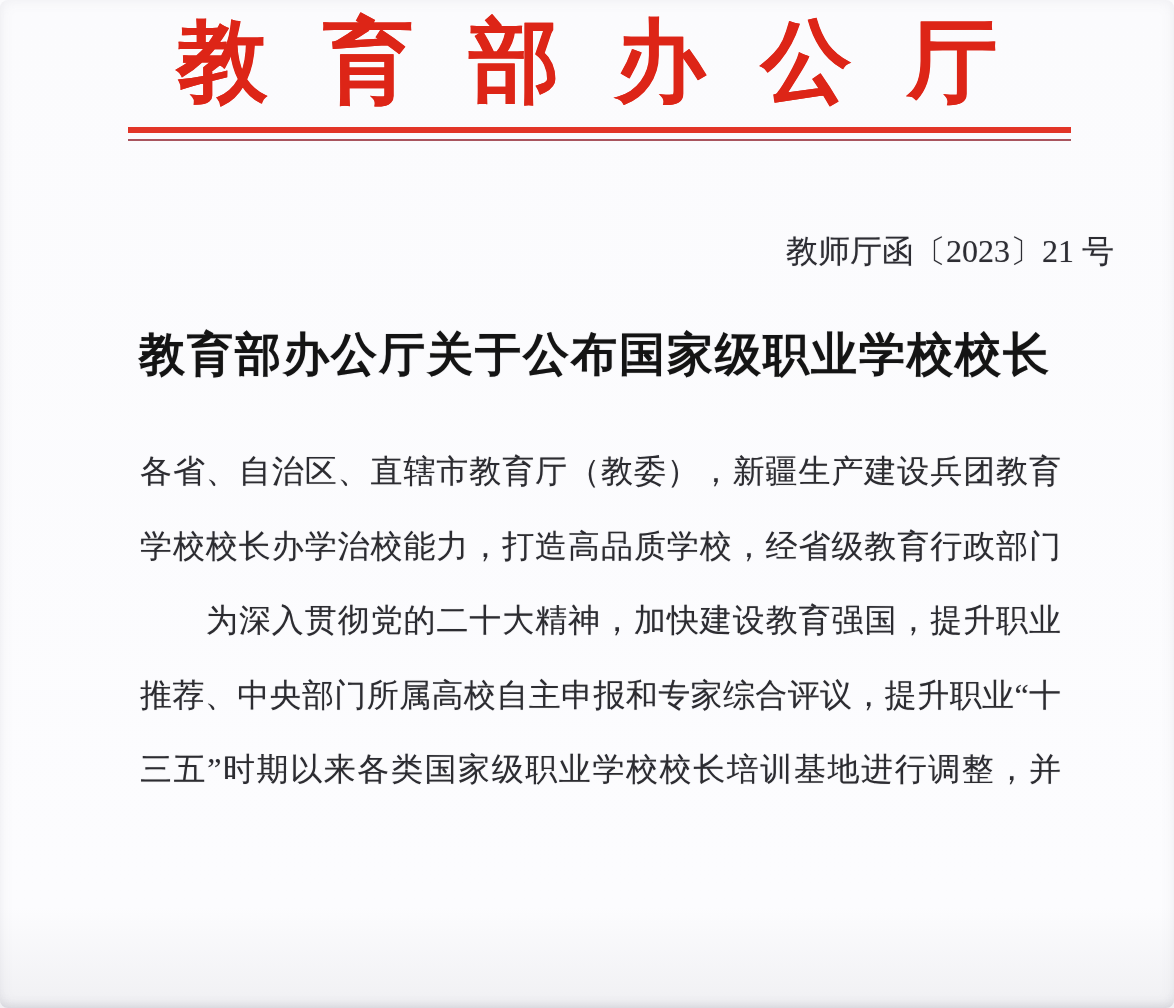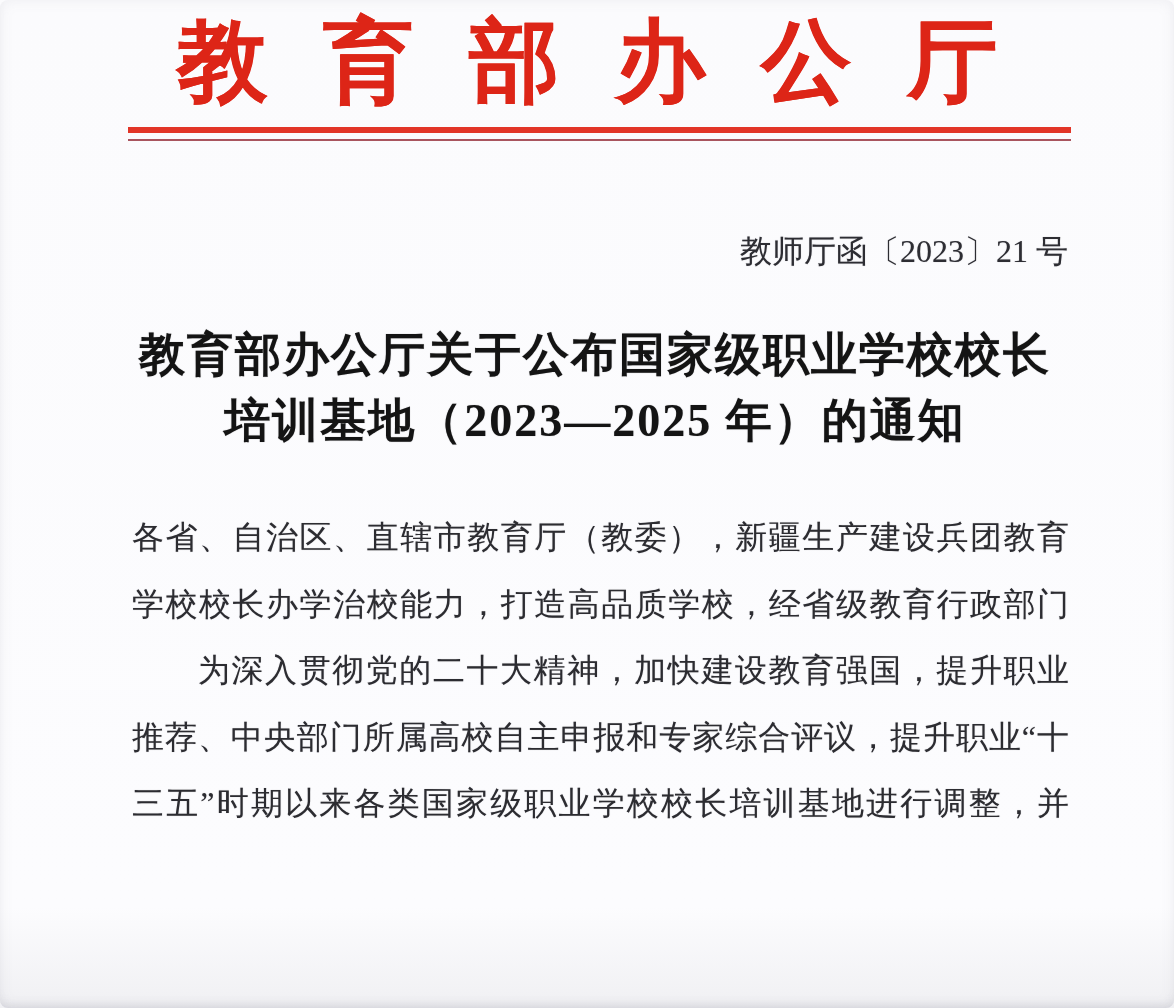--- a/index.html
+++ b/index.html
@@ -45,21 +45,21 @@
     background: #e23527;
   }
   .rule-thin {
     height: 2px;
     margin-top: 6px;
     background: #a9545e;
   }
   
   .doc-number {
     margin-top: 88px;
-    padding-right: 106px;
+    padding-right: 60px;
     text-align: right;
     font-size: 32px;
     line-height: 45px;
     color: #2d2d33;
     text-shadow: 0 0 1px rgba(45,45,51,0.35);
   }
   
   .title {
     margin: 48px 0 0;
     text-align: center;
@@ -73,21 +73,21 @@
   }
   .title-line { display: block; }
   
   .body-text {
     margin: 52px 101px 0 128px;
     font-size: 32px;
     line-height: 62.5px;
     color: #2c2c31;
     text-shadow: 0 0 1px rgba(44,44,49,0.32);
   }
-  .line { margin: 4px; }
+  .line { margin: 12px; }
   .justify {
     text-align: justify;
     text-align-last: justify;
   }
   .indent { text-indent: 66px; }
 </style>
 </head>
 <body>
 
 <div class="page">
@@ -103,21 +103,20 @@
 
   <div class="rule">
     <div class="rule-thick"></div>
     <div class="rule-thin"></div>
   </div>
 
   <div class="doc-number">教师厅函〔2023〕21 号</div>
 
   <h1 class="title">
     <span class="title-line">教育部办公厅关于公布国家级职业学校校长</span>
-    <span class="title-line">培训基地（2023—2025 年）的通知</span>
   </h1>
 
   <div class="body-text">
     <p class="line justify">各省、自治区、直辖市教育厅（教委），新疆生产建设兵团教育</p>
     <p class="line justify">学校校长办学治校能力，打造高品质学校，经省级教育行政部门</p>
     <p class="line justify indent">为深入贯彻党的二十大精神，加快建设教育强国，提升职业</p>
     <p class="line justify">推荐、中央部门所属高校自主申报和专家综合评议，提升职业“十</p>
     <p class="line justify">三五”时期以来各类国家级职业学校校长培训基地进行调整，并</p>
   </div>
 

